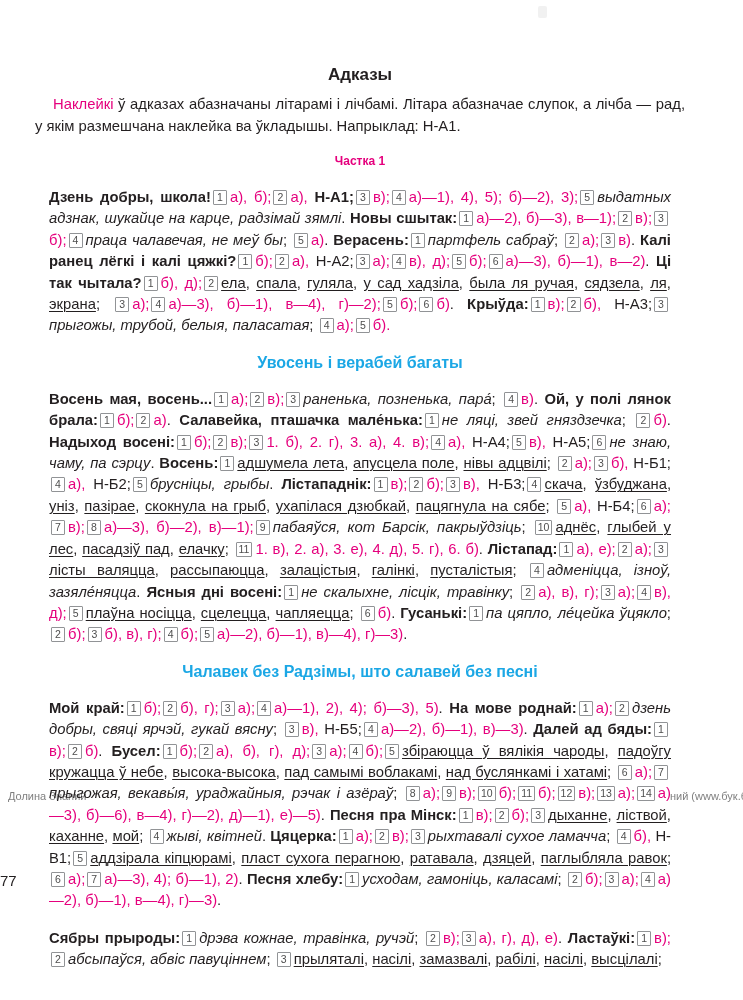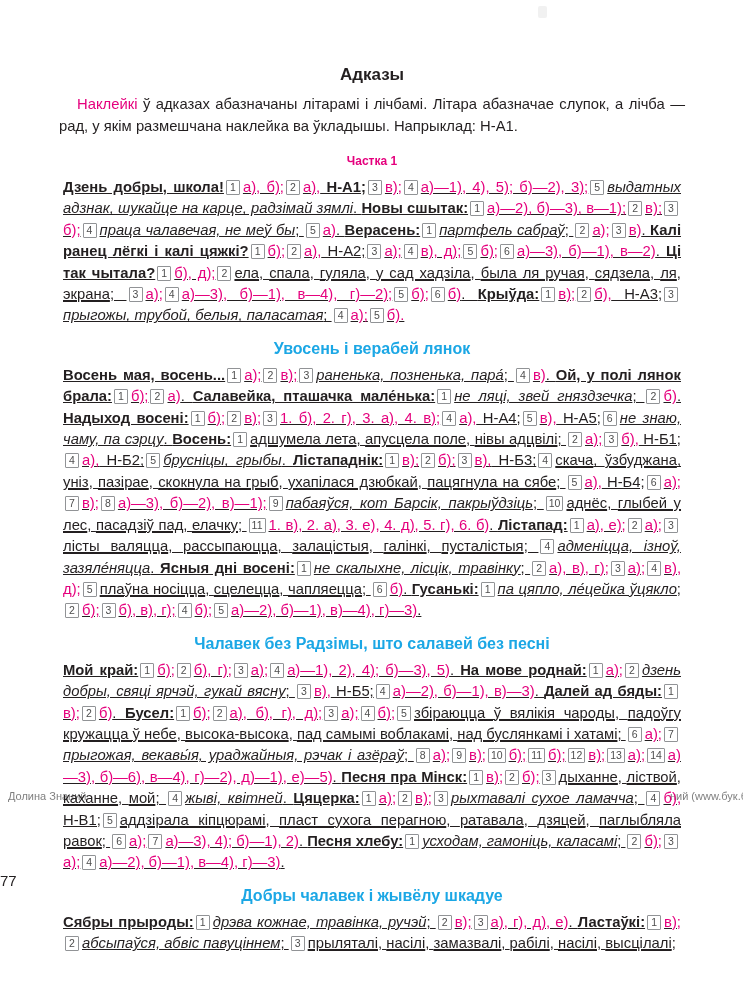--- a/index.html
+++ b/index.html
@@ -4,41 +4,41 @@
 <style>
   html,body{margin:0;padding:0;background:#ffffff;}
   body{
     width:743px;height:1000px;position:relative;overflow:hidden;
     font-family:"Liberation Sans",sans-serif;
     color:var(--text,#231f20);
     -webkit-font-smoothing:antialiased;
   }
   .page{
     position:absolute;inset:0;z-index:1;
-    padding:64px 56px 0 57px;box-sizing:border-box;
+    padding:64px 56px 0 33px;box-sizing:border-box;
   }
   .title{
     text-align:center;font-weight:700;font-size:17px;line-height:22px;
     margin:0 0 8px 0;
   }
   .intro{
     margin:2px;font-size:14.8px;line-height:21.5px;text-align:justify;
     text-indent:18px;
   }
   .pink{color:var(--magenta,#e5007d);}
   .part-label{
     text-align:center;font-weight:700;font-size:12px;line-height:20px;
     color:var(--magenta,#e5007d);margin:14px 0 0 0;
   }
   .sec-h{
     text-align:center;font-weight:700;font-size:16px;line-height:20px;
     color:var(--cyan,#1ba7e5);margin:12px 0 6px 0;
   }
   .para{
-    margin:6px;font-size:14.8px;line-height:21.4px;text-align:justify;text-decoration:underline;
+    margin:16px;font-size:14.8px;line-height:21.4px;text-align:justify;
   }
   .para .b{font-weight:700;}
   .para .i{font-style:italic;}
   .para .u{text-decoration:underline;text-underline-offset:2px;text-decoration-thickness:1px;}
   .para .m{color:var(--magenta,#e5007d);}
   .box{
     display:inline-block;box-sizing:border-box;
     min-width:14px;height:15px;padding:0 2px;margin:0 3px 0 2px;
     border:1px solid var(--boxborder,#919396);
     font-size:10.5px;line-height:13px;text-align:center;
@@ -67,22 +67,21 @@
 
 <div class="watermark wm-left">Долина Знаний</div>
 <div class="watermark wm-right">ний (www.бук.б</div>
 
 <div class="page">
   <div class="title">Адказы</div>
   <p class="intro"><span class="pink">Наклейкі</span> <span>ў адказах абазначаны літарамі і лічбамі. Літара абазначае слупок, а лічба — рад, у якім размешчана наклейка ва ўкладышы. Напрыклад: Н-А1.</span></p>
   <div class="part-label">Частка 1</div>
   <div>
       <p class="para"><span class="b">Дзень добры, школа!</span><span class="box">1</span><span class="m">а), б);</span><span class="box">2</span><span class="m">а),</span><span class="b"> Н-А1;</span><span class="box">3</span><span class="m">в);</span><span class="box">4</span><span class="m">а)—1), 4), 5); б)—2), 3);</span><span class="box">5</span><span class="i">выдатных адзнак, шукайце на карце, радзімай зямлі</span><span class="n">. </span><span class="b">Новы сшытак:</span><span class="box">1</span><span class="m">а)—2), б)—3), в—1);</span><span class="box">2</span><span class="m">в);</span><span class="box">3</span><span class="m">б);</span><span class="box">4</span><span class="i">праца чалавечая, не меў бы</span><span class="n">; </span><span class="box">5</span><span class="m">а)</span><span class="n">. </span><span class="b">Верасень:</span><span class="box">1</span><span class="i">партфель сабраў</span><span class="n">; </span><span class="box">2</span><span class="m">а);</span><span class="box">3</span><span class="m">в)</span><span class="n">. </span><span class="b">Калі ранец лёгкі і калі цяжкі?</span><span class="box">1</span><span class="m">б);</span><span class="box">2</span><span class="m">а),</span><span class="n"> Н-А2;</span><span class="box">3</span><span class="m">а);</span><span class="box">4</span><span class="m">в), д);</span><span class="box">5</span><span class="m">б);</span><span class="box">6</span><span class="m">а)—3), б)—1), в—2)</span><span class="n">. </span><span class="b">Ці так чытала?</span><span class="box">1</span><span class="m">б), д);</span><span class="box">2</span><span class="u">ела</span><span class="n">, </span><span class="u">спала</span><span class="n">, </span><span class="u">гуляла</span><span class="n">, </span><span class="u">у сад хадзіла</span><span class="n">, </span><span class="u">была ля ручая</span><span class="n">, </span><span class="u">сядзела</span><span class="n">, </span><span class="u">ля</span><span class="n">, </span><span class="u">экрана</span><span class="n">; </span><span class="box">3</span><span class="m">а);</span><span class="box">4</span><span class="m">а)—3), б)—1), в—4), г)—2);</span><span class="box">5</span><span class="m">б);</span><span class="box">6</span><span class="m">б)</span><span class="n">. </span><span class="b">Крыўда:</span><span class="box">1</span><span class="m">в);</span><span class="box">2</span><span class="m">б),</span><span class="n"> Н-А3;</span><span class="box">3</span><span class="i">прыгожы, трубой, белыя, паласатая</span><span class="n">; </span><span class="box">4</span><span class="m">а);</span><span class="box">5</span><span class="m">б).</span></p>
-      <div class="sec-h">Увосень і верабей лянок</div>
+      <div class="sec-h">Увосень і верабей багаты</div>
       <p class="para"><span class="b">Восень мая, восень...</span><span class="box">1</span><span class="m">а);</span><span class="box">2</span><span class="m">в);</span><span class="box">3</span><span class="i">раненька, позненька, пара́</span><span class="n">; </span><span class="box">4</span><span class="m">в)</span><span class="n">. </span><span class="b">Ой, у полі лянок брала:</span><span class="box">1</span><span class="m">б);</span><span class="box">2</span><span class="m">а)</span><span class="n">. </span><span class="b">Салавейка, пташачка мале́нька:</span><span class="box">1</span><span class="i">не ляці, звей гняздзечка</span><span class="n">; </span><span class="box">2</span><span class="m">б)</span><span class="n">. </span><span class="b">Надыход восені:</span><span class="box">1</span><span class="m">б);</span><span class="box">2</span><span class="m">в);</span><span class="box">3</span><span class="m">1. б), 2. г), 3. а), 4. в);</span><span class="box">4</span><span class="m">а),</span><span class="n"> Н-А4;</span><span class="box">5</span><span class="m">в),</span><span class="n"> Н-А5;</span><span class="box">6</span><span class="i">не знаю, чаму, па сэрцу</span><span class="n">. </span><span class="b">Восень:</span><span class="box">1</span><span class="u">адшумела лета</span><span class="n">, </span><span class="u">апусцела поле</span><span class="n">, </span><span class="u">нівы адцвілі</span><span class="n">; </span><span class="box">2</span><span class="m">а);</span><span class="box">3</span><span class="m">б),</span><span class="n"> Н-Б1;</span><span class="box">4</span><span class="m">а),</span><span class="n"> Н-Б2;</span><span class="box">5</span><span class="i">брусніцы, грыбы</span><span class="n">. </span><span class="b">Лістападнік:</span><span class="box">1</span><span class="m">в);</span><span class="box">2</span><span class="m">б);</span><span class="box">3</span><span class="m">в),</span><span class="n"> Н-Б3;</span><span class="box">4</span><span class="u">скача</span><span class="n">, </span><span class="u">ўзбуджана</span><span class="n">, </span><span class="u">уніз</span><span class="n">, </span><span class="u">пазірае</span><span class="n">, </span><span class="u">скокнула на грыб</span><span class="n">, </span><span class="u">ухапілася дзюбкай</span><span class="n">, </span><span class="u">пацягнула на сябе</span><span class="n">; </span><span class="box">5</span><span class="m">а),</span><span class="n"> Н-Б4;</span><span class="box">6</span><span class="m">а);</span><span class="box">7</span><span class="m">в);</span><span class="box">8</span><span class="m">а)—3), б)—2), в)—1);</span><span class="box">9</span><span class="i">пабаяўся, кот Барсік, пакрыўдзіць</span><span class="n">; </span><span class="box">10</span><span class="u">аднёс</span><span class="n">, </span><span class="u">глыбей у лес</span><span class="n">, </span><span class="u">пасадзіў пад</span><span class="n">, </span><span class="u">елачку</span><span class="n">; </span><span class="box">11</span><span class="m">1. в), 2. а), 3. е), 4. д), 5. г), 6. б)</span><span class="n">. </span><span class="b">Лістапад:</span><span class="box">1</span><span class="m">а), е);</span><span class="box">2</span><span class="m">а);</span><span class="box">3</span><span class="u">лісты валяцца</span><span class="n">, </span><span class="u">рассыпаюцца</span><span class="n">, </span><span class="u">залацістыя</span><span class="n">, </span><span class="u">галінкі</span><span class="n">, </span><span class="u">пусталістыя</span><span class="n">; </span><span class="box">4</span><span class="i">адменіцца, ізноў, зазяле́няцца</span><span class="n">. </span><span class="b">Ясныя дні восені:</span><span class="box">1</span><span class="i">не скалыхне, лісцік, травінку</span><span class="n">; </span><span class="box">2</span><span class="m">а), в), г);</span><span class="box">3</span><span class="m">а);</span><span class="box">4</span><span class="m">в), д);</span><span class="box">5</span><span class="u">плаўна носіцца</span><span class="n">, </span><span class="u">сцелецца</span><span class="n">, </span><span class="u">чапляецца</span><span class="n">; </span><span class="box">6</span><span class="m">б)</span><span class="n">. </span><span class="b">Гусанькі:</span><span class="box">1</span><span class="i">па цяпло, ле́цейка ўцякло</span><span class="n">; </span><span class="box">2</span><span class="m">б);</span><span class="box">3</span><span class="m">б), в), г);</span><span class="box">4</span><span class="m">б);</span><span class="box">5</span><span class="m">а)—2), б)—1), в)—4), г)—3)</span><span class="n">.</span></p>
       <div class="sec-h">Чалавек без Радзімы, што салавей без песні</div>
       <p class="para"><span class="b">Мой край:</span><span class="box">1</span><span class="m">б);</span><span class="box">2</span><span class="m">б), г);</span><span class="box">3</span><span class="m">а);</span><span class="box">4</span><span class="m">а)—1), 2), 4); б)—3), 5)</span><span class="n">. </span><span class="b">На мове роднай:</span><span class="box">1</span><span class="m">а);</span><span class="box">2</span><span class="i">дзень добры, свяці ярчэй, гукай вясну</span><span class="n">; </span><span class="box">3</span><span class="m">в),</span><span class="n"> Н-Б5;</span><span class="box">4</span><span class="m">а)—2), б)—1), в)—3)</span><span class="n">. </span><span class="b">Далей ад бяды:</span><span class="box">1</span><span class="m">в);</span><span class="box">2</span><span class="m">б)</span><span class="n">. </span><span class="b">Бусел:</span><span class="box">1</span><span class="m">б);</span><span class="box">2</span><span class="m">а), б), г), д);</span><span class="box">3</span><span class="m">а);</span><span class="box">4</span><span class="m">б);</span><span class="box">5</span><span class="u">збіраюцца ў вялікія чароды</span><span class="n">, </span><span class="u">падоўгу кружацца ў небе</span><span class="n">, </span><span class="u">высока-высока</span><span class="n">, </span><span class="u">пад самымі воблакамі</span><span class="n">, </span><span class="u">над буслянкамі і хатамі</span><span class="n">; </span><span class="box">6</span><span class="m">а);</span><span class="box">7</span><span class="i">прыгожая, векавы́я, ураджайныя, рэчак і азёраў</span><span class="n">; </span><span class="box">8</span><span class="m">а);</span><span class="box">9</span><span class="m">в);</span><span class="box">10</span><span class="m">б);</span><span class="box">11</span><span class="m">б);</span><span class="box">12</span><span class="m">в);</span><span class="box">13</span><span class="m">а);</span><span class="box">14</span><span class="m">а)—3), б)—6), в—4), г)—2), д)—1), е)—5)</span><span class="n">. </span><span class="b">Песня пра Мінск:</span><span class="box">1</span><span class="m">в);</span><span class="box">2</span><span class="m">б);</span><span class="box">3</span><span class="u">дыханне</span><span class="n">, </span><span class="u">ліствой</span><span class="n">, </span><span class="u">каханне</span><span class="n">, </span><span class="u">мой</span><span class="n">; </span><span class="box">4</span><span class="i">жыві, квітней</span><span class="n">. </span><span class="b">Цяцерка:</span><span class="box">1</span><span class="m">а);</span><span class="box">2</span><span class="m">в);</span><span class="box">3</span><span class="i">рыхтавалі сухое ламачча</span><span class="n">; </span><span class="box">4</span><span class="m">б),</span><span class="n"> Н-В1;</span><span class="box">5</span><span class="u">аддзірала кіпцюрамі</span><span class="n">, </span><span class="u">пласт сухога перагною</span><span class="n">, </span><span class="u">ратавала</span><span class="n">, </span><span class="u">дзяцей</span><span class="n">, </span><span class="u">паглыбляла равок</span><span class="n">; </span><span class="box">6</span><span class="m">а);</span><span class="box">7</span><span class="m">а)—3), 4); б)—1), 2)</span><span class="n">. </span><span class="b">Песня хлебу:</span><span class="box">1</span><span class="i">усходам, гамоніць, каласамі</span><span class="n">; </span><span class="box">2</span><span class="m">б);</span><span class="box">3</span><span class="m">а);</span><span class="box">4</span><span class="m">а)—2), б)—1), в—4), г)—3)</span><span class="n">.</span></p>
-      <div class="sec-h">Добры чалавек і жывёлу шкадуе</div>
       <p class="para"><span class="b">Сябры прыроды:</span><span class="box">1</span><span class="i">дрэва кожнае, травінка, ручэй</span><span class="n">; </span><span class="box">2</span><span class="m">в);</span><span class="box">3</span><span class="m">а), г), д), е)</span><span class="n">. </span><span class="b">Ластаўкі:</span><span class="box">1</span><span class="m">в);</span><span class="box">2</span><span class="i">абсыпаўся, абвіс павуціннем</span><span class="n">; </span><span class="box">3</span><span class="u">прыляталі</span><span class="n">, </span><span class="u">насілі</span><span class="n">, </span><span class="u">замазвалі</span><span class="n">, </span><span class="u">рабілі</span><span class="n">, </span><span class="u">насілі</span><span class="n">, </span><span class="u">высцілалі</span><span class="n">;</span></p>
     </div>
 </div>
 
 <div class="page-number">77</div>
 
 </body></html>

